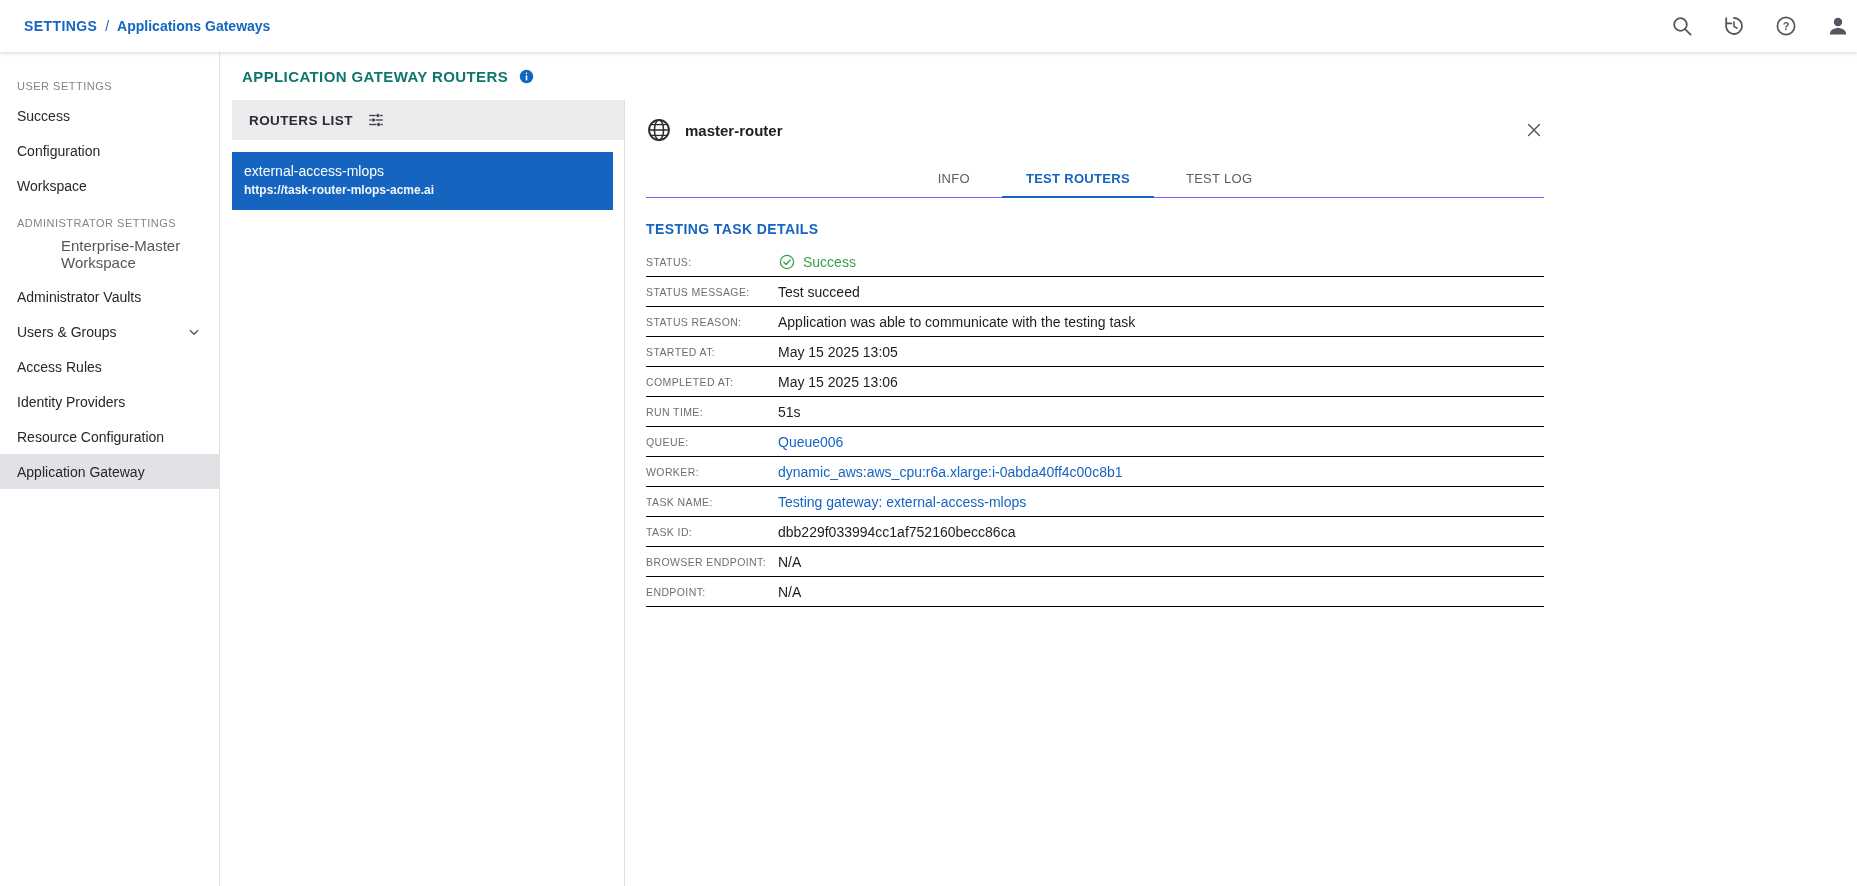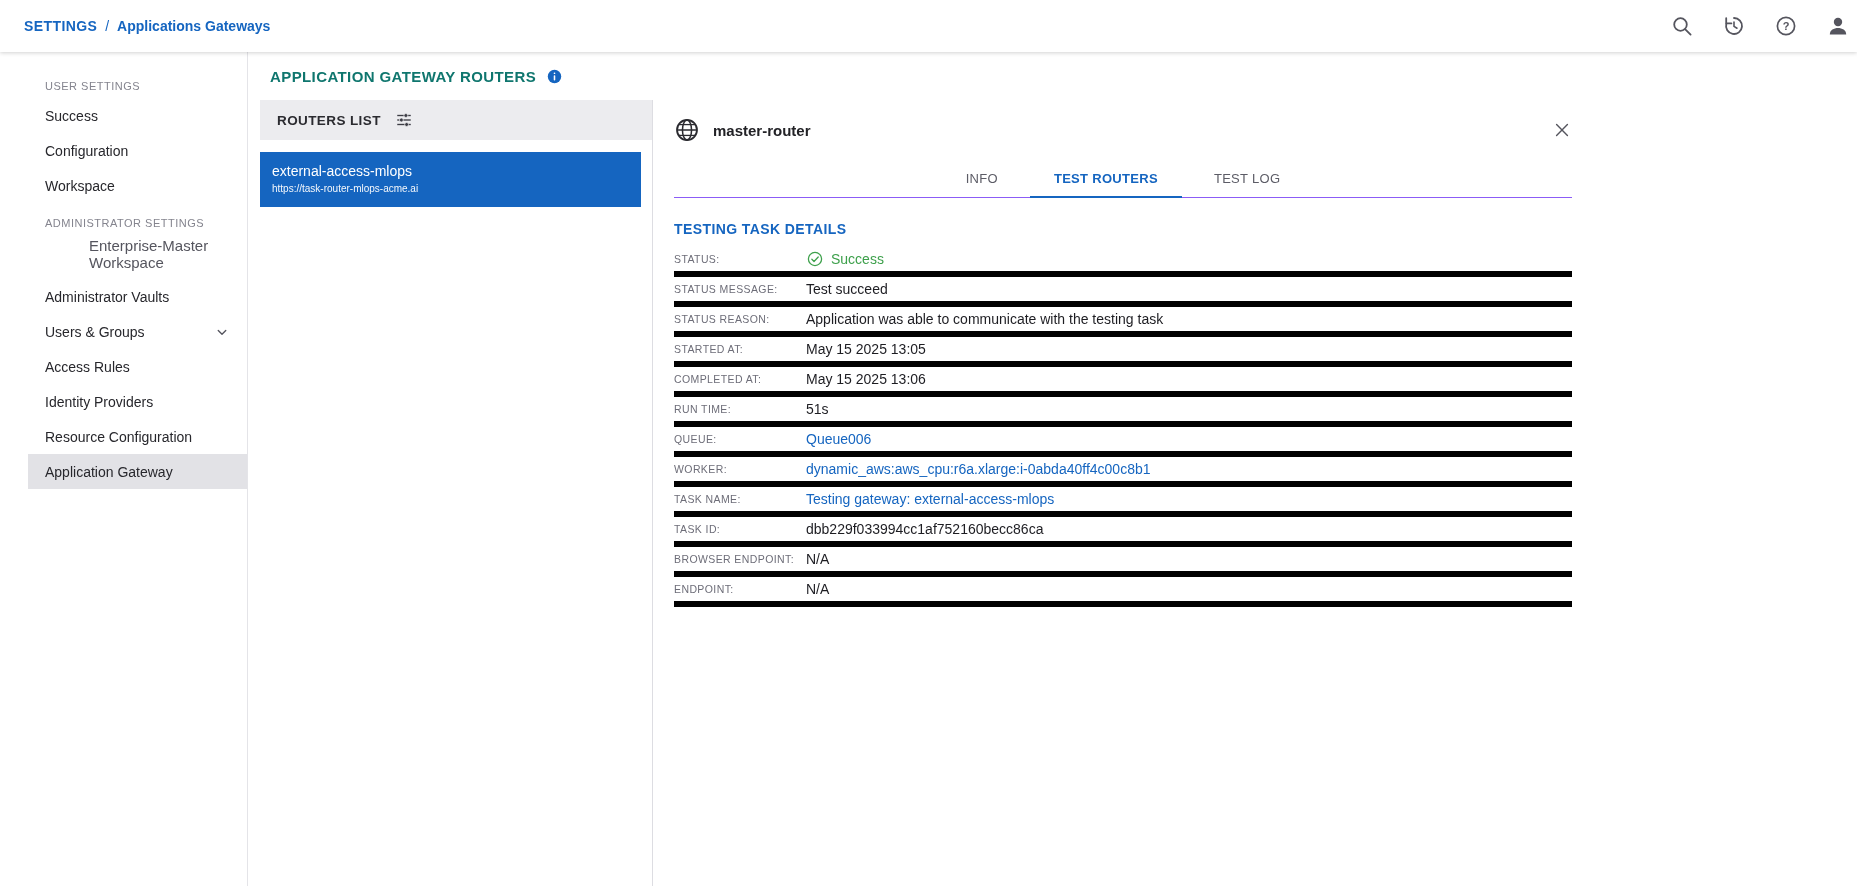--- a/index.html
+++ b/index.html
@@ -18,21 +18,21 @@
   }
   .breadcrumb { font-size:14px; color:#1565c0; display:flex; align-items:center; gap:8px; }
   .breadcrumb .crumb-root { font-weight:bold; letter-spacing:.4px; cursor:pointer; }
   .breadcrumb .crumb-sep { color:#1565c0; }
   .breadcrumb .crumb-current { font-weight:bold; cursor:pointer; }
   .topbar-icons { display:flex; align-items:center; gap:28px; color:#55555e; }
   .icon-btn { width:24px; height:24px; cursor:pointer; display:block; }
   .icon-btn svg { width:100%; height:100%; display:block; }
 
   
-  .layout { display:flex; height:834px;padding-left:28px; }
+  .layout { display:flex; height:834px; }
 
   
   .sidebar { width:220px; min-width:220px; border-right:1px solid #e4e4e8; padding-top:14px; overflow:hidden; }
   .sidebar-section-header {
     font-size:11px; color:#84848e; letter-spacing:.5px;
     padding:8px 17px 6px 17px; margin-top:6px;
   }
   .sidebar-section-subheader { font-size:15px; color:#55555e; padding:2px 17px 8px 25px;margin-left:36px; }
   .sidebar-item {
     font-size:14px; color:#27272c; padding:0 16px 0 17px; height:35px;
@@ -55,42 +55,42 @@
   .routers-header {
     height:40px; background:#ececef; display:flex; align-items:center; gap:14px;
     padding:0 17px; font-size:13.5px; font-weight:bold; color:#2b2b30; letter-spacing:.4px;
   }
   .tune-icon { width:18px; height:18px; color:#3c3c44; cursor:pointer; }
   .tune-icon svg { width:100%; height:100%; display:block; }
   .router-items { padding-top:12px; }
   .router-item { padding:11px 16px 13px 12px; margin-right:11px; cursor:pointer; }
   .router-item.selected { background:#1565c0; color:#fff; }
   .router-item-name { font-size:14px; margin-bottom:4px; }
-  .router-item-url { font-size:10px; opacity:.95; }
+  .router-item-url { font-size:12px; opacity:.95;font-weight:bold; }
 
   
   .detail-panel { width:935px; min-width:935px; padding:0 16px 0 21px; display:flex; flex-direction:column; }
   .detail-header { height:60px; display:flex; align-items:center; gap:13px; }
   .globe-icon { width:26px; height:26px; color:#2b2b30; }
   .globe-icon svg { width:100%; height:100%; display:block; }
   .router-title { font-size:15px; font-weight:bold; color:#222226; flex:1; }
   .close-btn { width:20px; height:20px; color:#55555e; cursor:pointer; }
   .close-btn svg { width:100%; height:100%; display:block; }
 
   .tabs { display:flex; justify-content:center; gap:8px; border-bottom:1px solid #8b5cf6; }
   .tab {
     font-size:13px; letter-spacing:.3px; color:#5c5c66; padding:11px 24px 10px 24px;
     cursor:pointer; border-bottom:2px solid transparent; margin-bottom:-1px;
   }
   .tab.active { color:#1565c0; font-weight:bold; border-bottom-color:#1565c0; }
 
   .section-title { color:#1565c0; font-size:14px; font-weight:bold; letter-spacing:.4px; margin:23px 0 10px 0; }
 
   .detail-rows { }
-  .detail-row { display:flex; align-items:center; min-height:30px; border-bottom:6px solid #000000; }
+  .detail-row { display:flex; align-items:center; min-height:30px; border-bottom:1px solid #000000; }
   .row-label { width:132px; min-width:132px; font-size:10.5px; color:#6d6d78; letter-spacing:.4px; }
   .row-value { font-size:14px; color:#1d1d22; display:flex; align-items:center; gap:7px; }
   .row-value.link { color:#1565c0; cursor:pointer; }
   .row-value.success { color:#3da04b; }
   .check-icon { width:18px; height:18px; color:#3da04b; }
 </style>
 </head>
 <body>
 
 <div class="topbar">

